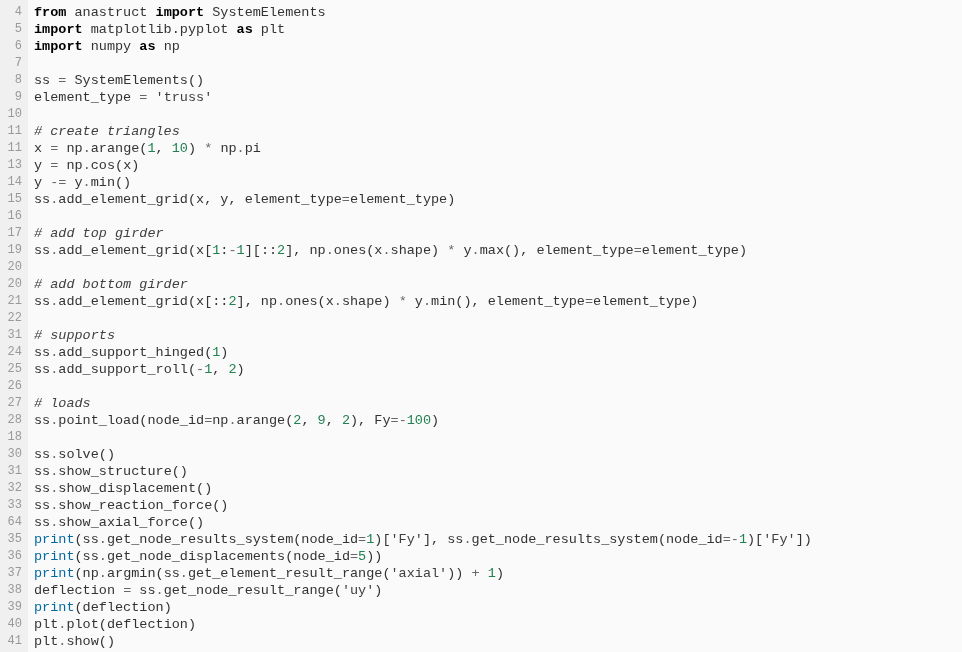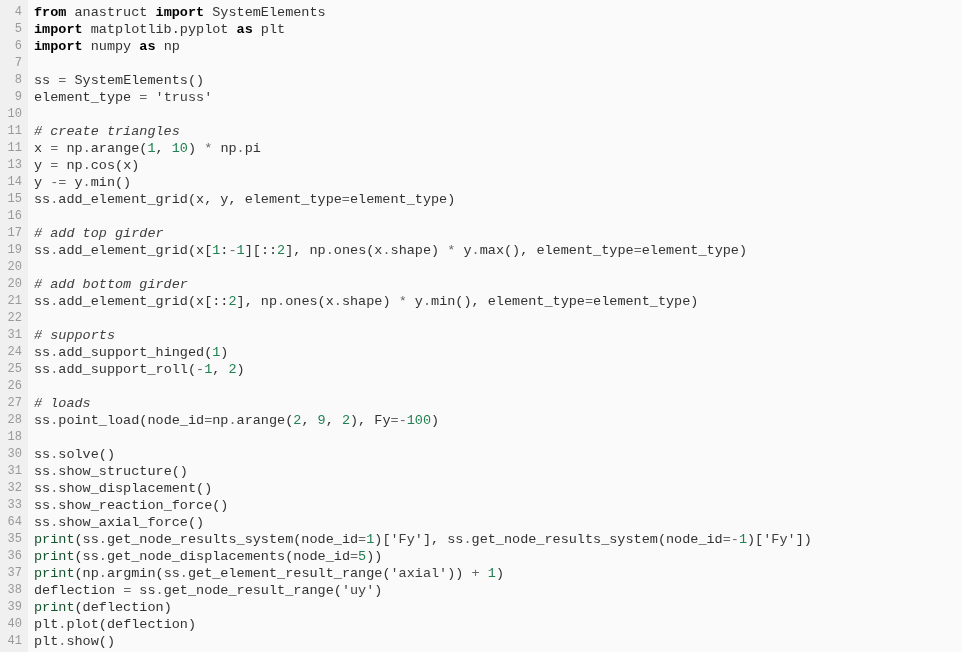--- a/index.html
+++ b/index.html
@@ -28,21 +28,21 @@
   }
   .gutter div { height: 17px; }
   .code {
     flex: 1 1 auto;
     padding: 4px 0 4px 6px;
     white-space: pre;
     overflow: hidden;
   }
   .code .line { height: 17px; }
   .kw  { color: #000000; font-weight: bold; }   
-  .nm  { color: #14532d; }                       
+  .nm  { color: #0369a1; }                       
   .op  { color: #666666; }                       
   .pn  { color: #333333; }                       
   .cm  { color: #404040; font-style: italic; }   
   .str { color: #404040; }                       
   .num { color: #208050; }                       
 </style>
 </head>
 <body>
 
 <div class="code-container">

